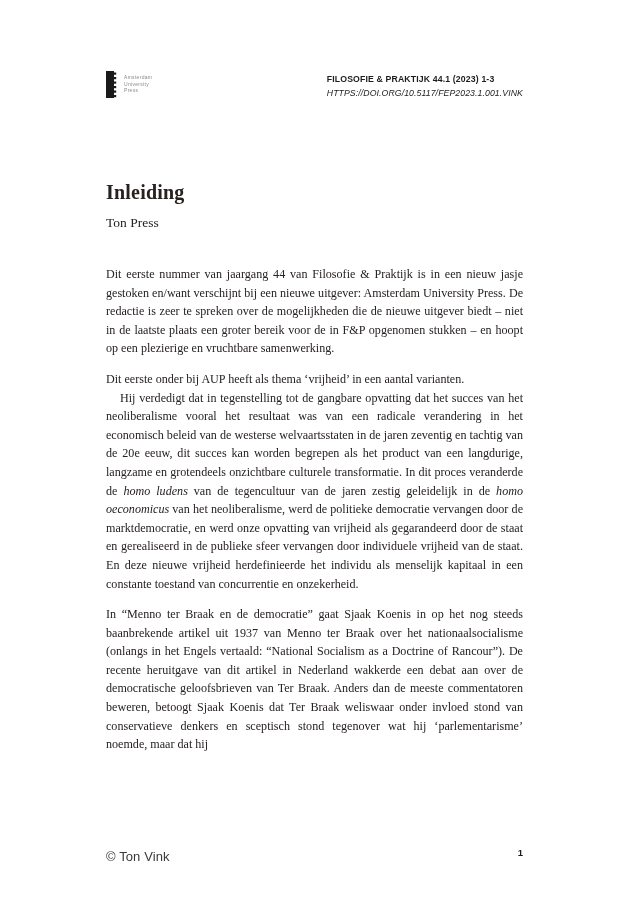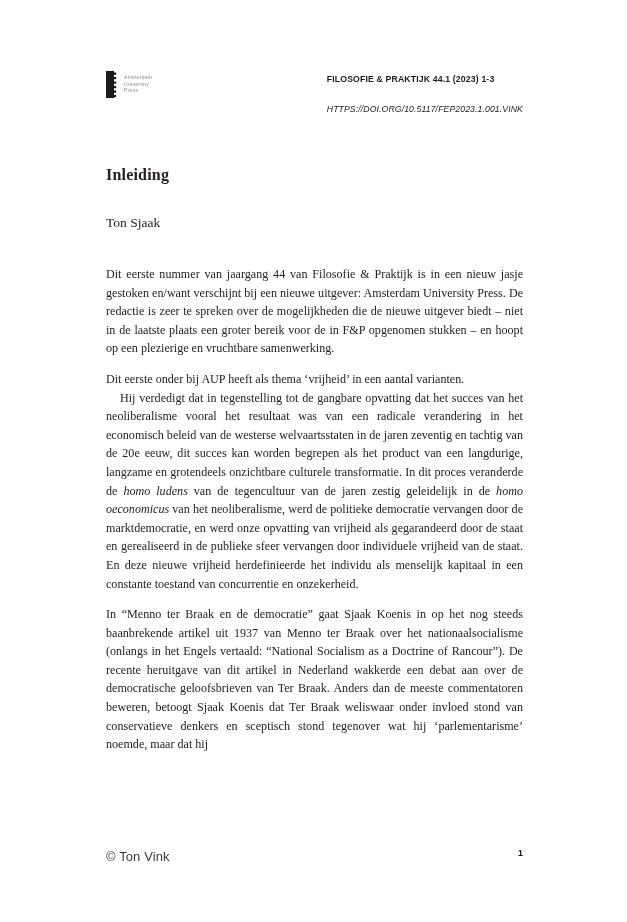--- a/index.html
+++ b/index.html
@@ -44,29 +44,29 @@
   .journal-line {
     font-size: 8.7px;
     font-weight: 700;
     letter-spacing: 0.15px;
   }
   .doi-line {
     font-size: 8.7px;
     font-style: italic;
     font-weight: 400;
     letter-spacing: 0.1px;
-    margin-top: 20px;
+    margin-top: 4px;
   }
 
   
   .title {
     position: absolute;
     left: 106px;
-    top: 166px;
-    font-size: 16px;
+    top: 181px;
+    font-size: 20px;
     font-weight: 700;
     letter-spacing: 0.2px;
   }
   .author {
     position: absolute;
     left: 106px;
     top: 215px;
     font-size: 13.5px;
   }
 
@@ -130,21 +130,21 @@
         <div>Press</div>
       </span>
   </div>
 
   <div class="header-right">
     <div class="journal-line">FILOSOFIE &amp; PRAKTIJK 44.1 (2023) 1-3</div>
     <div class="doi-line">HTTPS://DOI.ORG/10.5117/FEP2023.1.001.VINK</div>
   </div>
 
   <div class="title">Inleiding</div>
-  <div class="author">Ton Sjaak</div>
+  <div class="author">Ton Press</div>
 
   <div class="body-text">
       <p><span>Dit eerste nummer van jaargang 44 van Filosofie &amp; Praktijk is in een nieuw jasje gestoken en/want verschijnt bij een nieuwe uitgever: Amsterdam University Press. De redactie is zeer te spreken over de mogelijkheden die de nieuwe uitgever biedt – niet in de laatste plaats een groter bereik voor de in F&amp;P opgenomen stukken – en hoopt op een plezierige en vruchtbare samenwerking.</span></p>
       <p class="gap"><span>Dit eerste onder bij AUP heeft als thema ‘vrijheid’ in een aantal varianten.</span></p>
       <p class="indent"><span>Hij verdedigt dat in tegenstelling tot de gangbare opvatting dat het succes van het neoliberalisme vooral het resultaat was van een radicale verandering in het economisch beleid van de westerse welvaartsstaten in de jaren zeventig en tachtig van de 20e eeuw, dit succes kan worden begrepen als het product van een langdurige, langzame en grotendeels onzichtbare culturele transformatie. In dit proces veranderde de </span><span class="it">homo ludens</span><span> van de tegencultuur van de jaren zestig geleidelijk in de </span><span class="it">homo oeconomicus</span><span> van het neoliberalisme, werd de politieke democratie vervangen door de marktdemocratie, en werd onze opvatting van vrijheid als gegarandeerd door de staat en gerealiseerd in de publieke sfeer vervangen door individuele vrijheid van de staat. En deze nieuwe vrijheid herdefinieerde het individu als menselijk kapitaal in een constante toestand van concurrentie en onzekerheid.</span></p>
       <p class="gap"><span>In “Menno ter Braak en de democratie” gaat Sjaak Koenis in op het nog steeds baanbrekende artikel uit 1937 van Menno ter Braak over het nationaalsocialisme (onlangs in het Engels vertaald: “National Socialism as a Doctrine of Rancour”). De recente heruitgave van dit artikel in Nederland wakkerde een debat aan over de democratische geloofsbrieven van Ter Braak. Anders dan de meeste commentatoren beweren, betoogt Sjaak Koenis dat Ter Braak weliswaar onder invloed stond van conservatieve denkers en sceptisch stond tegenover wat hij ‘parlementarisme’ noemde, maar dat hij</span></p>
     </div>
 
   <div class="footer-copyright">© Ton Vink</div>
   <div class="footer-page">1</div>

